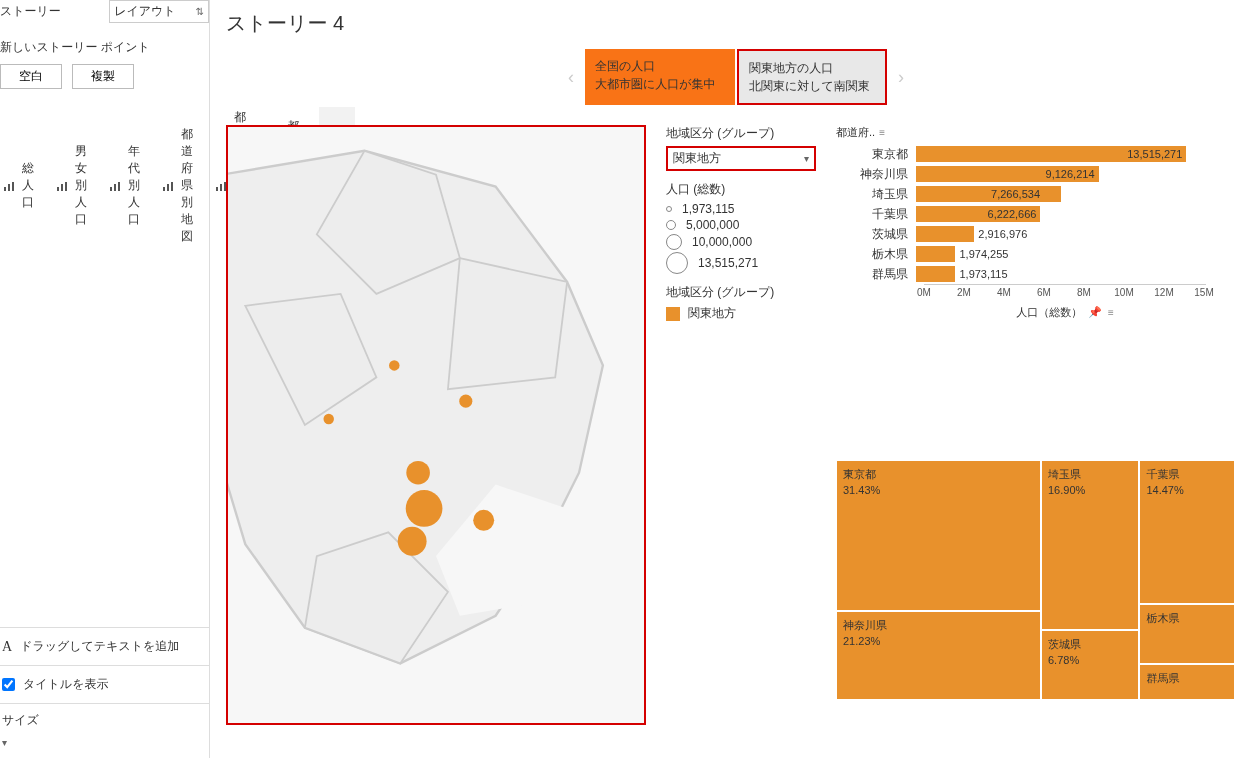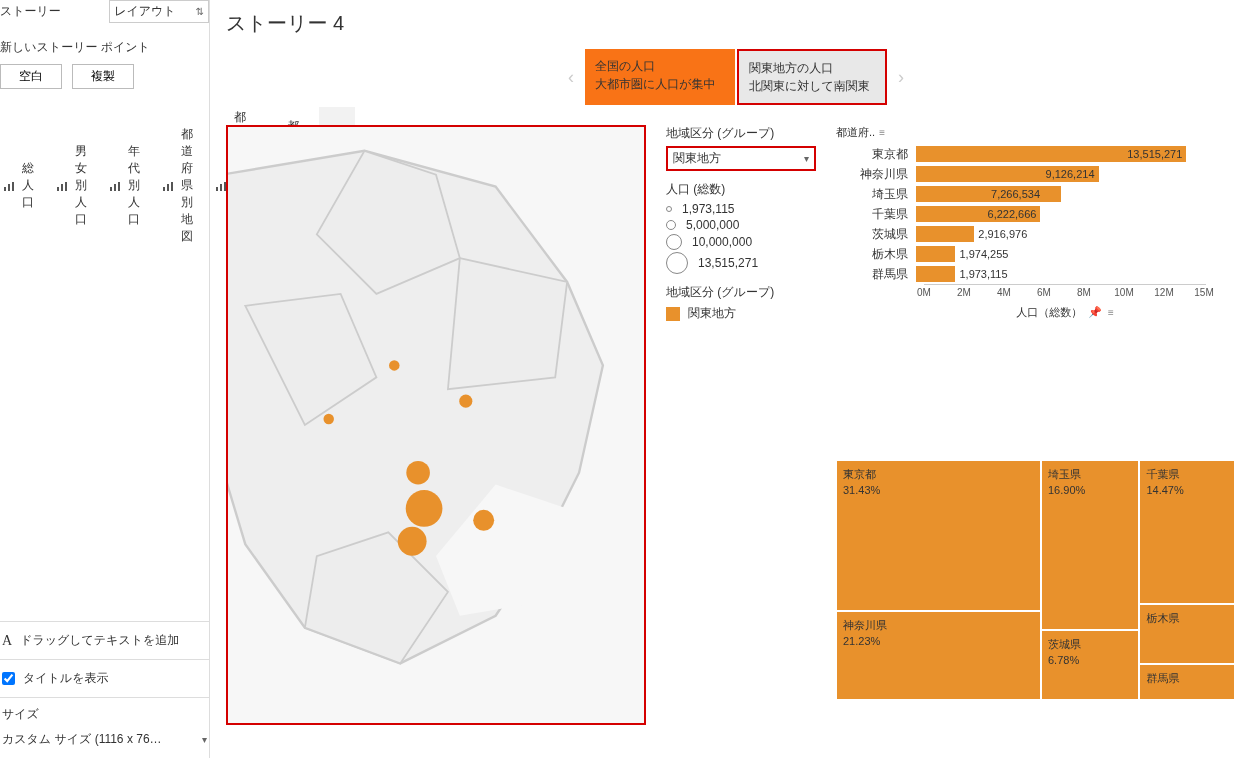--- a/index.html
+++ b/index.html
@@ -172,21 +172,20 @@
       <span class="drag-A">A</span>
       <span>ドラッグしてテキストを追加</span>
     </div>
     <div class="title-check-row">
       <input type="checkbox" checked="" style="">
       <span>タイトルを表示</span>
     </div>
     <div class="size-section">
       <div class="size-label">サイズ</div>
       <div class="size-select">
-        <span>カスタム サイズ (1116 x 76…</span>
         <span class="chev">▾</span>
       </div>
     </div>
   </div>
 
   <div class="main">
     <div class="story-title">ストーリー 4</div>
 
     <div class="nav-row">
       <div class="nav-arrow">‹</div>

